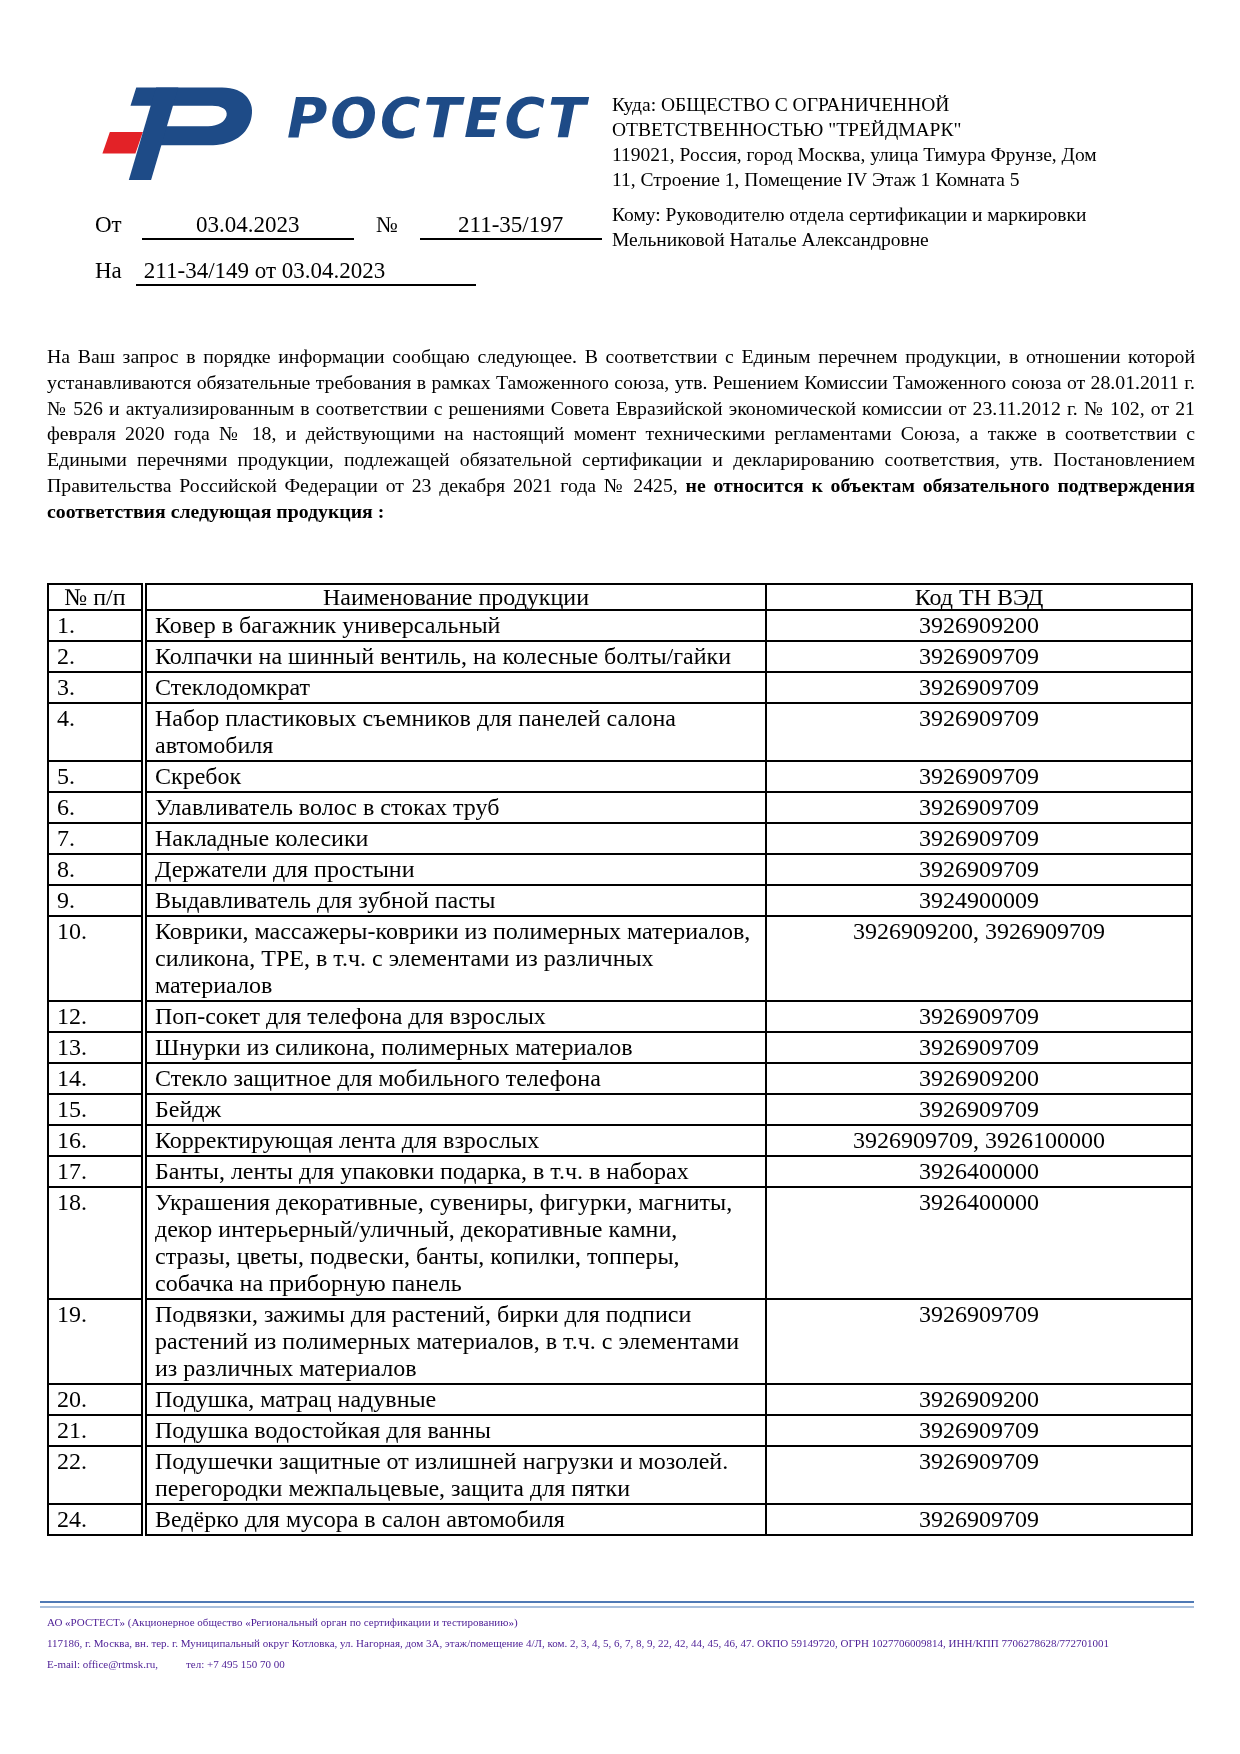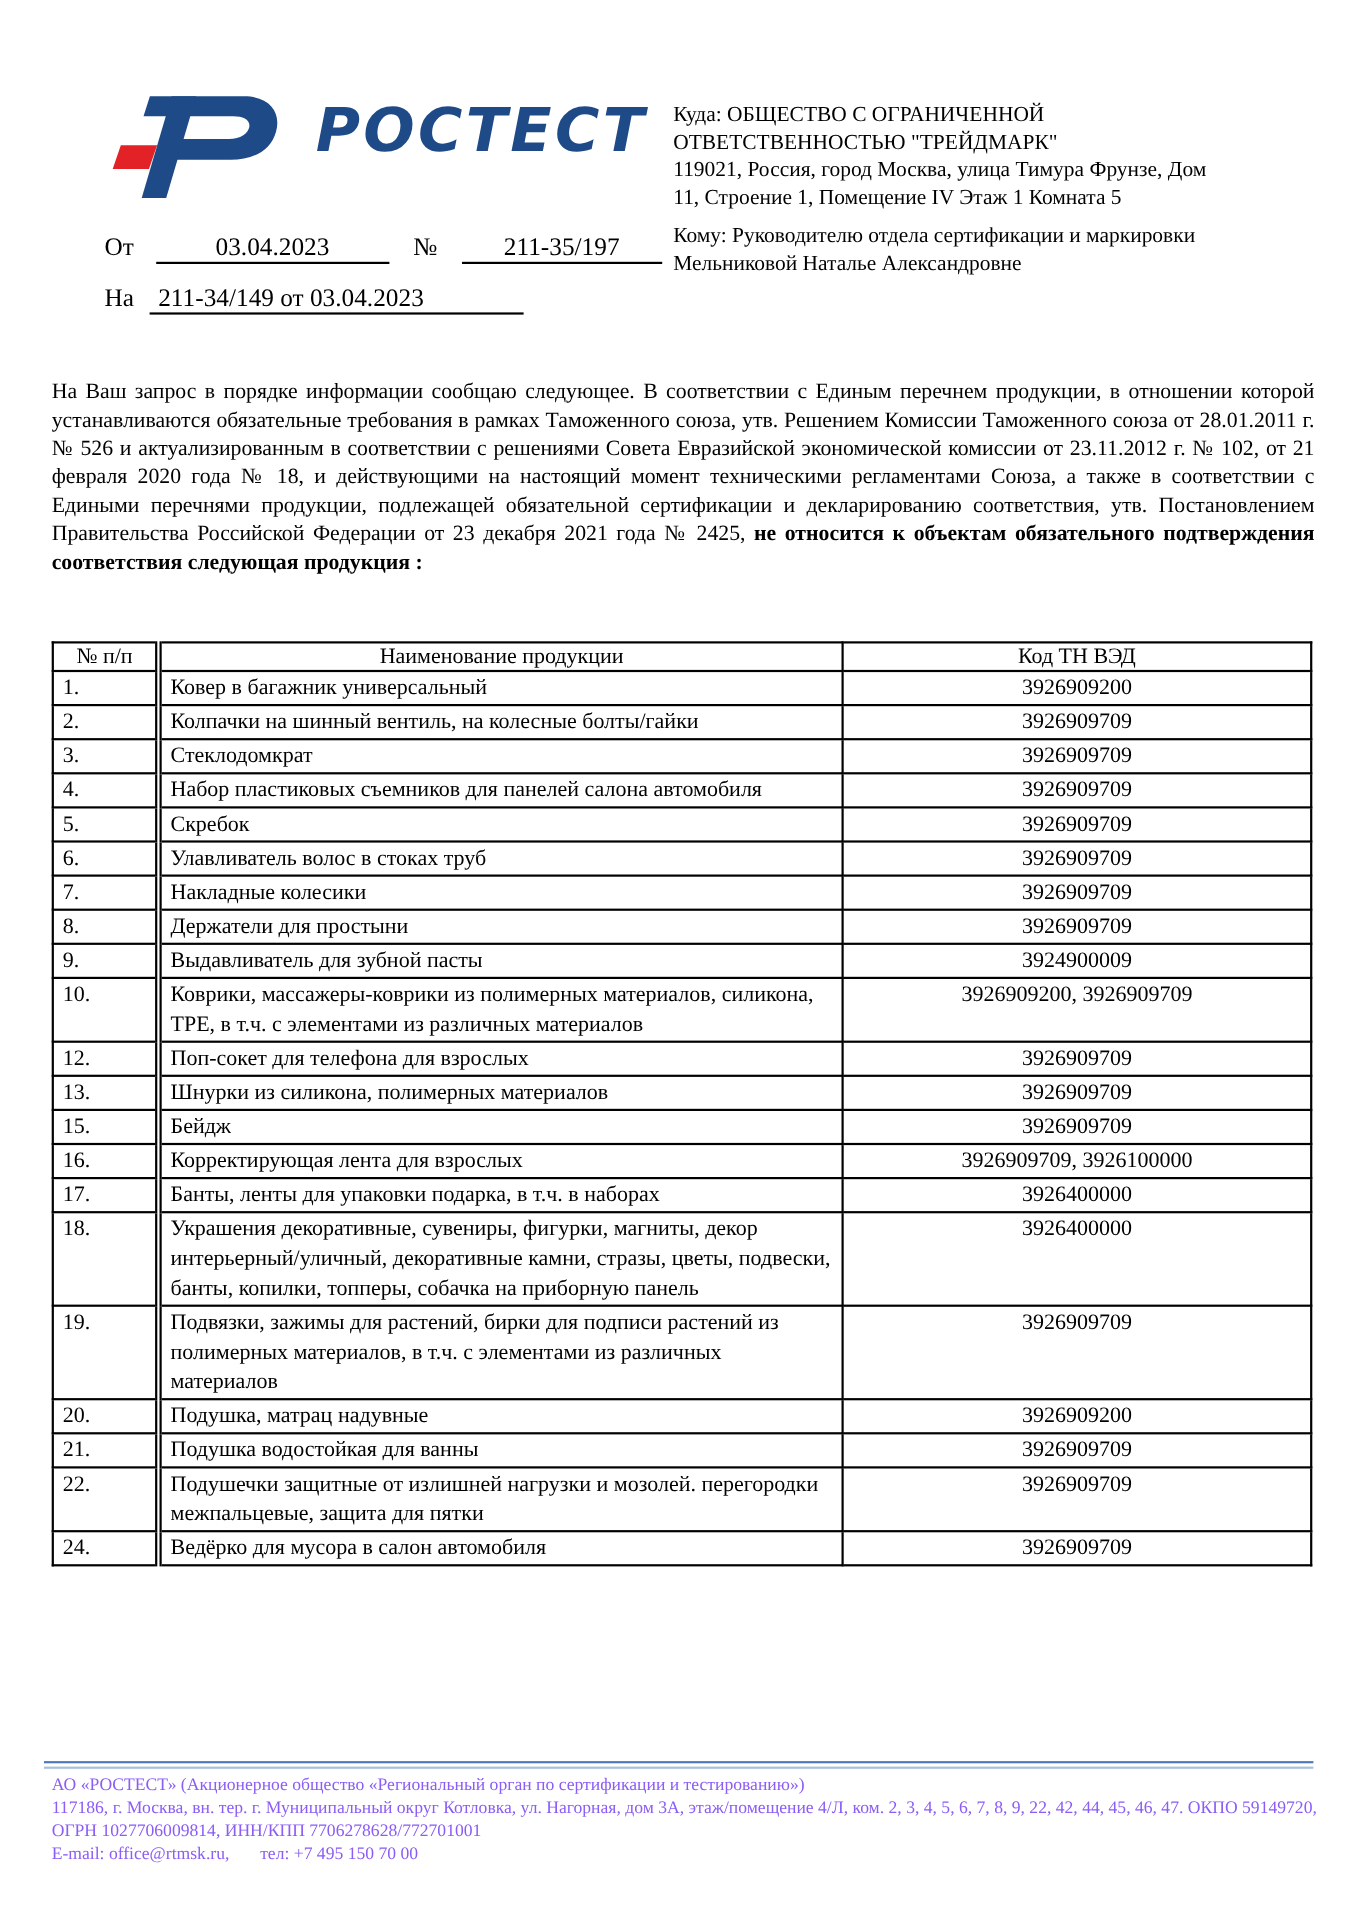--- a/index.html
+++ b/index.html
@@ -35,40 +35,40 @@
   
   .body-par{
     position:absolute;left:47px;top:344px;width:1148px;
     font-size:19.8px;line-height:25.8px;text-align:justify;margin:0;
   }
   .body-par .bold{font-weight:bold;}
 
   
   table.products{
     position:absolute;left:47px;top:583px;width:1146px;
-    border-collapse:collapse;font-size:20px;
+    border-collapse:collapse;font-size:24px;
   }
   table.products th, table.products td{
     border:2px solid #000;padding:1px 8px;line-height:27px;
     font-weight:normal;vertical-align:top;
   }
   table.products th{text-align:center;line-height:24px;padding:0 8px;}
   .col-num{width:76px;text-align:left;}
   .col-name{border-left:6px double #000 !important;}
   td.col-name{text-align:left;width:602px;}
   .col-code{text-align:center;}
 
   
   .footer-sep{
     position:absolute;left:40px;top:1601px;width:1154px;height:3px;
     border-top:2px solid #4f7ab5;border-bottom:2px solid #a9c0dd;
   }
   .footer{
     position:absolute;left:47px;top:1612px;width:1152px;
-    font-size:16px;line-height:21px;color:#8b5cf6;
+    font-size:11px;line-height:21px;color:#4c1d95;
   }
   .footer p{margin:0;}
   .footer .tel{margin-left:28px;}
 </style>
 </head>
 <body>
 
 <div class="page">
 
   <svg class="logo-mark" viewBox="0 0 200 125" aria-hidden="true">
@@ -165,20 +165,25 @@
           <td class="col-num">12.</td>
           <td class="col-name">Поп-сокет для телефона для взрослых</td>
           <td class="col-code">3926909709</td>
         </tr>
         <tr>
           <td class="col-num">13.</td>
           <td class="col-name">Шнурки из силикона, полимерных материалов</td>
           <td class="col-code">3926909709</td>
         </tr>
         <tr>
+          <td class="col-num">14.</td>
+          <td class="col-name">Стекло защитное для мобильного телефона</td>
+          <td class="col-code">3926909200</td>
+        </tr>
+        <tr>
           <td class="col-num">15.</td>
           <td class="col-name">Бейдж</td>
           <td class="col-code">3926909709</td>
         </tr>
         <tr>
           <td class="col-num">16.</td>
           <td class="col-name">Корректирующая лента для взрослых</td>
           <td class="col-code">3926909709, 3926100000</td>
         </tr>
         <tr>

